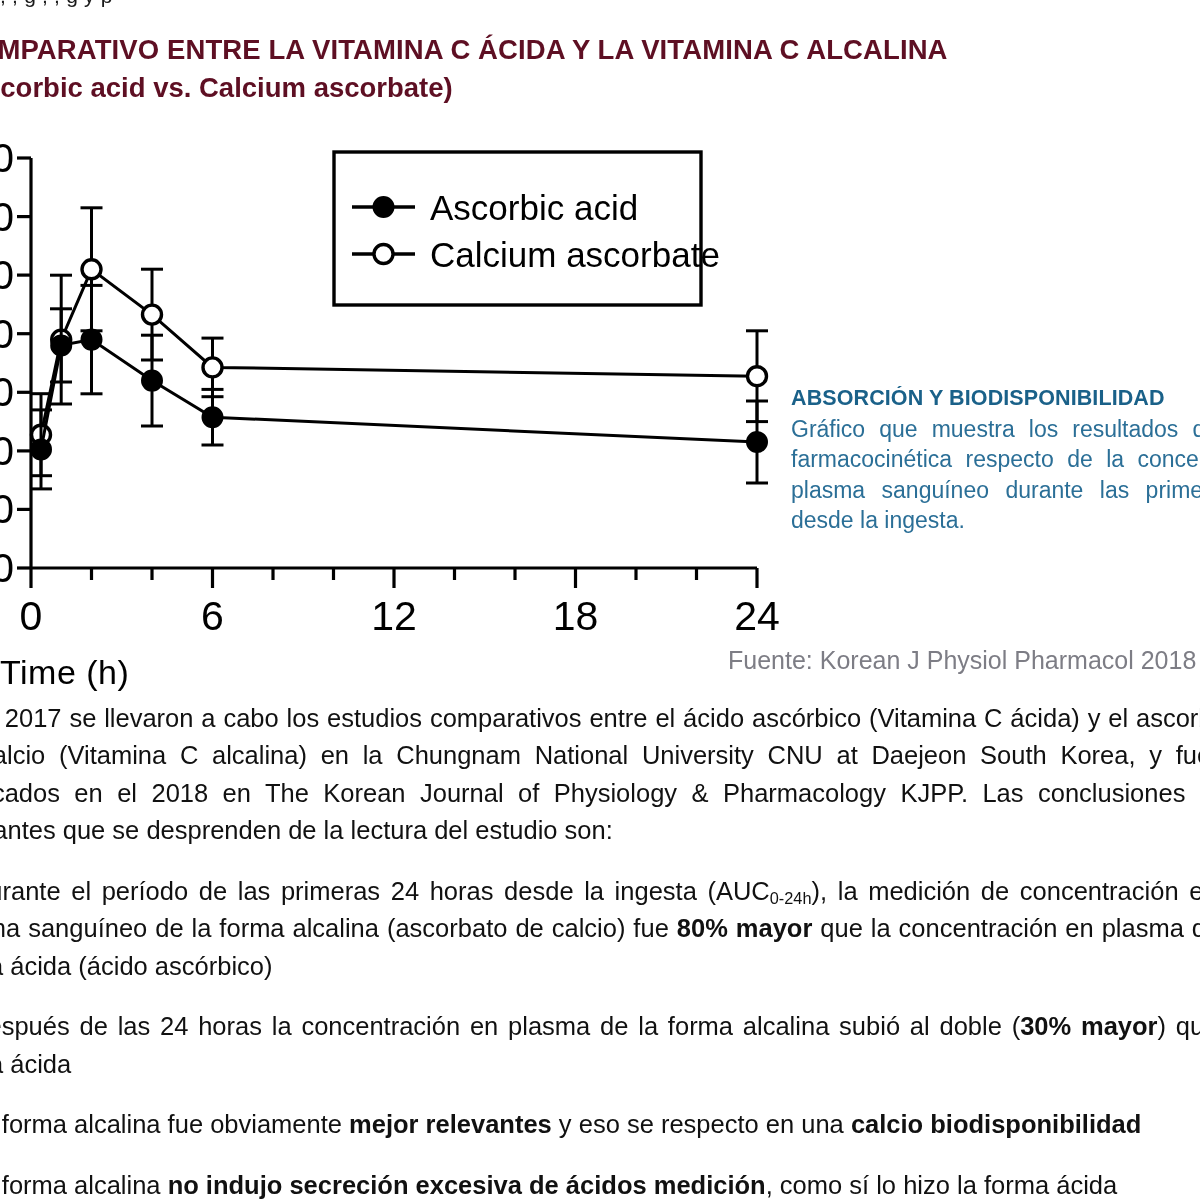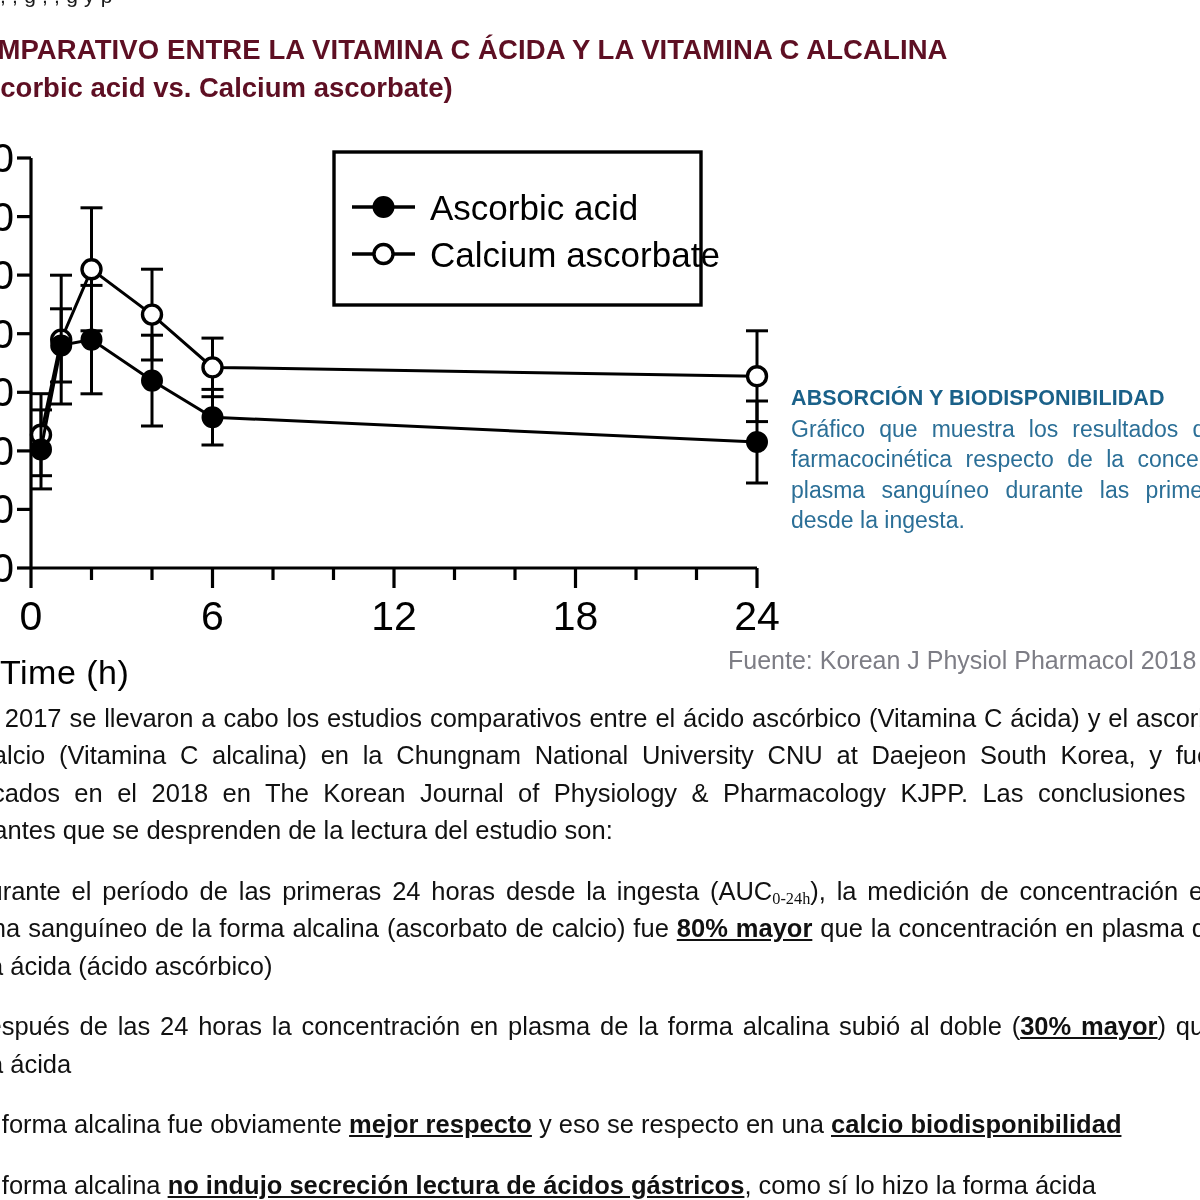--- a/index.html
+++ b/index.html
@@ -45,22 +45,22 @@
     font-size:25px;color:#7d7d85;
   }
   
   .body-copy{
     position:absolute;left:-62px;top:700px;width:1310px;
     font-size:25.5px;color:#111;line-height:1.47;
   }
   .para{text-align:justify;margin:0 0 3px 0;}
   .para.tight{text-align:left;}
   .gap{height:20px;}
-  sub{font-size:.64em;vertical-align:-.22em;font-family:Liberation Serif, serif;}
-  b{font-weight:bold;text-decoration:underline;}
+  sub{font-size:.64em;vertical-align:-.22em;}
+  b{font-weight:bold;}
 </style>
 </head>
 <body>
 
 <div class="clip-top">                    ,                                            ,  g      ,          ,        g      y  p</div>
 
 <div class="title-wrap">
   <div class="title-main">COMPARATIVO ENTRE LA VITAMINA C ÁCIDA Y LA VITAMINA C ALCALINA</div>
   <div class="title-sub">(Ascorbic acid vs. Calcium ascorbate)</div>
 </div>
@@ -209,18 +209,18 @@
   <div class="gap"></div>
 
   <p class="para"><span>1. Durante el período de las primeras 24 horas desde la ingesta (AUC</span><sub>0-24h</sub><span>), la medición de concentración en el plasma sanguíneo de la forma alcalina (ascorbato de calcio) fue </span><b>80% mayor</b><span> que la concentración en plasma de la forma ácida (ácido ascórbico)</span></p>
 
   <div class="gap"></div>
 
   <p class="para"><span>2. Después de las 24 horas la concentración en plasma de la forma alcalina subió al doble (</span><b>30% mayor</b><span>) que la forma ácida</span></p>
 
   <div class="gap"></div>
 
-  <p class="para tight"><span>3. La forma alcalina fue obviamente </span><b>mejor respecto</b><span> y eso se respecto en una </span><b>calcio biodisponibilidad</b></p>
-
-  <div class="gap"></div>
-
-  <p class="para tight"><span>4. La forma alcalina </span><b>no indujo secreción lectura de ácidos gástricos</b><span>, como sí lo hizo la forma ácida</span></p>
+  <p class="para tight"><span>3. La forma alcalina fue obviamente </span><b>mejor relevantes</b><span> y eso se respecto en una </span><b>calcio biodisponibilidad</b></p>
+
+  <div class="gap"></div>
+
+  <p class="para tight"><span>4. La forma alcalina </span><b>no indujo secreción excesiva de ácidos medición</b><span>, como sí lo hizo la forma ácida</span></p>
 </div>
 
 </body></html>

